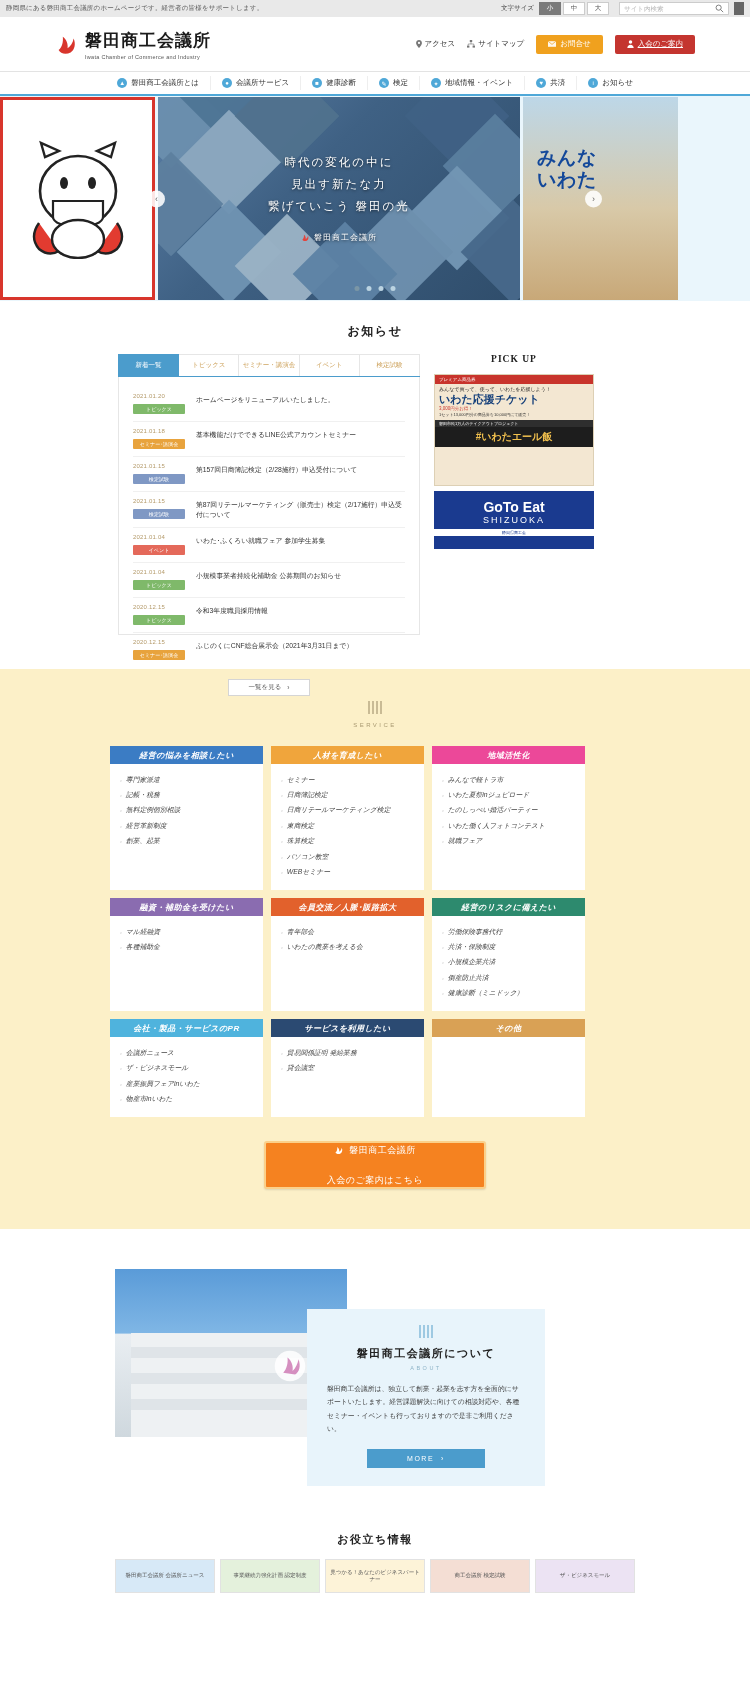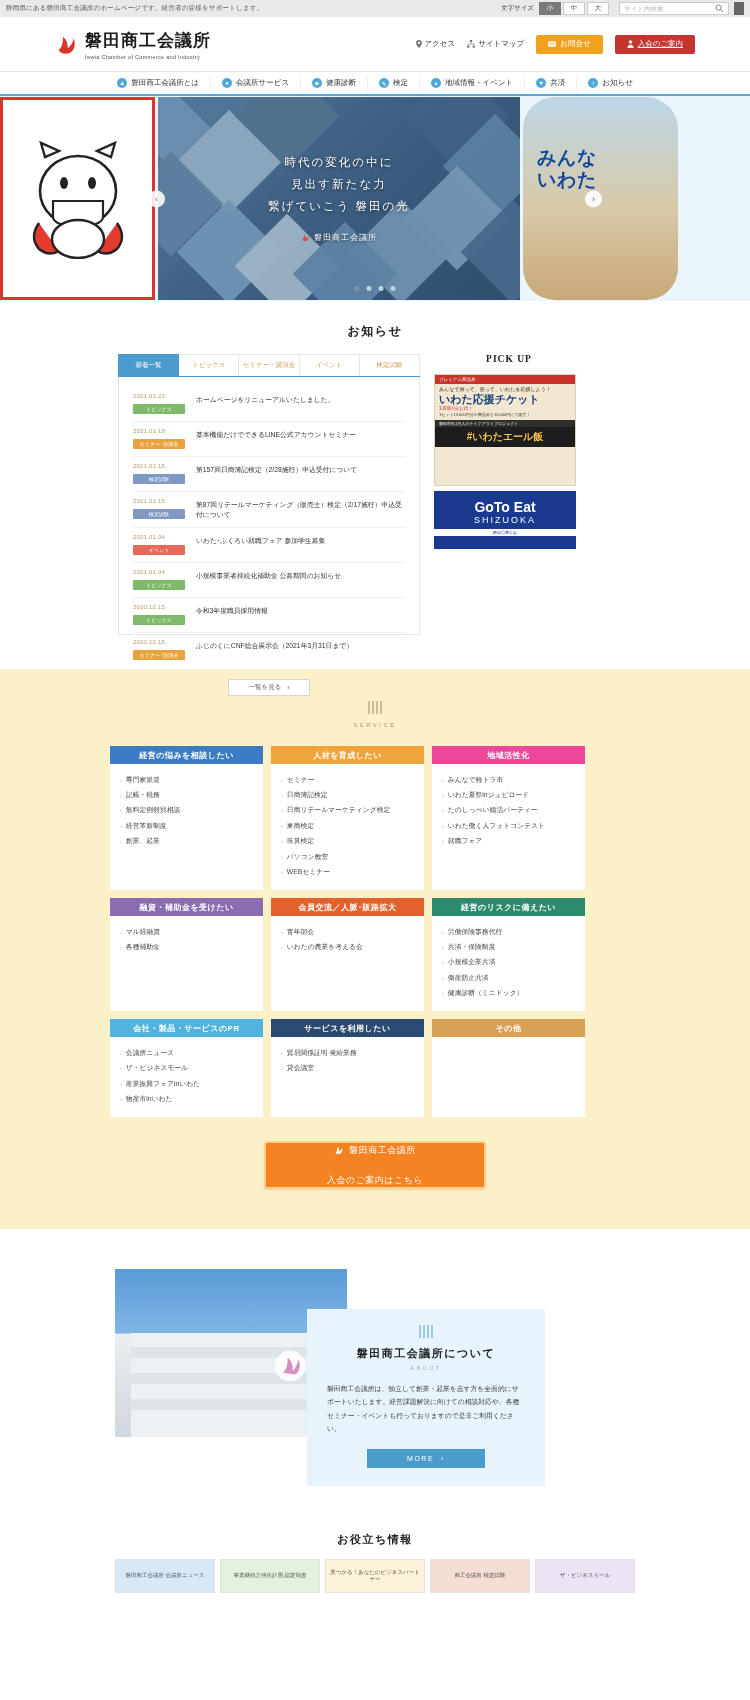--- a/index.html
+++ b/index.html
@@ -95,21 +95,21 @@
   .main-copy{
     position:absolute; inset:0; display:flex; flex-direction:column;
     align-items:center; justify-content:center; color:#fff; z-index:3;
     text-shadow:0 1px 3px rgba(0,0,0,.65);
     font-family:"Liberation Serif", serif;
   }
   .main-copy .l1{ font-size:11.5px; letter-spacing:2px; margin-bottom:7px;}
   .main-copy .l2{ font-size:11.5px; letter-spacing:2px;}
   .main-copy .brand{ display:flex; align-items:center; gap:4px; margin-top:18px;
     font-size:8px; letter-spacing:1px;}
-  .slide-fest{ background:linear-gradient(180deg,#bdd7e8 0%, #d8c9a8 55%, #c8a878 100%);border-radius:32px; }
+  .slide-fest{ background:linear-gradient(180deg,#bdd7e8 0%, #d8c9a8 55%, #c8a878 100%); }
   .fest-txt{
     position:absolute; left:14px; top:50px; color:#13489a;
     font-size:19px; font-weight:bold; line-height:1.15; letter-spacing:.5px;
   }
   .hero-arrow{
     position:absolute; top:50%; transform:translateY(-50%);
     width:17px; height:17px; background:rgba(255,255,255,.88);
     border-radius:50%; display:flex; align-items:center; justify-content:center;
     font-size:9px; color:#666; cursor:pointer; z-index:9;
   }
@@ -151,33 +151,33 @@
   }
   .news-ttl{ font-size:6.8px; color:#333; line-height:1.5; padding-top:2px;}
   .news-more{
     display:flex; align-items:center; justify-content:center; gap:6px;
     width:82px; height:17px; margin:12px auto 0; border:1px solid #d5d5d5;
     font-size:6.5px; color:#555; cursor:pointer; background:#fff;
   }
   .pickup-col{ flex:0 0 150px; }
   .pickup-ttl{ font-size:9.5px; font-weight:bold; text-align:center; color:#222;
     letter-spacing:1px; margin-bottom:10px; font-family:"Liberation Serif", serif;}
-  .banner{ width:142px; margin-bottom:5px; cursor:pointer; position:relative; overflow:hidden;}
+  .banner{ width:160px; margin-bottom:5px; cursor:pointer; position:relative; overflow:hidden;}
   .bn-ticket{ height:112px; background:#f3e7d2; border:1px solid #ddd0b5; }
   .bn-goto{ height:73px; background:#e8502a; }
   .bn-shizuoka{ height:58px; background:#1a3a8f; }
 
   
   .service-section{ background:#fcf0c8; padding:32px 0 40px; }
   .deco-bars{ display:flex; gap:2px; justify-content:center; margin-bottom:8px;}
   .deco-bars i{ width:2px; height:13px; background:#c9bb95; display:block;}
   .svc-title{ text-align:center; font-size:14px; font-weight:bold; color:#2a2a2a;
     letter-spacing:2px; font-family:"Liberation Serif", serif;}
   .svc-sub{ text-align:center; font-size:6px; color:#a99a72; letter-spacing:2.5px; margin-top:5px;}
-  .svc-grid{ display:flex; flex-wrap:wrap; gap:8px; padding:0 110px; margin-top:18px; }
+  .svc-grid{ display:flex; flex-wrap:wrap; gap:8px; padding:0 110px; margin-top:18px;font-style:italic; }
   .svc-card{ flex:0 0 153px; background:#fff; display:flex; flex-direction:column; }
   .svc-card-head{
     height:18px; display:flex; align-items:center; justify-content:center;
     color:#fff; font-size:8px; font-weight:bold; letter-spacing:.5px;
   }
   .svc-card-body{ padding:8px 10px 10px; }
   .svc-li{ display:flex; gap:4px; font-size:6.8px; color:#444;
     line-height:1.5; padding:2.5px 0; cursor:pointer; }
   .svc-li .chev{ color:#b3b3b3; font-size:5.5px; line-height:1.9; }
   .r1 .svc-card-body{ min-height:94px; }

